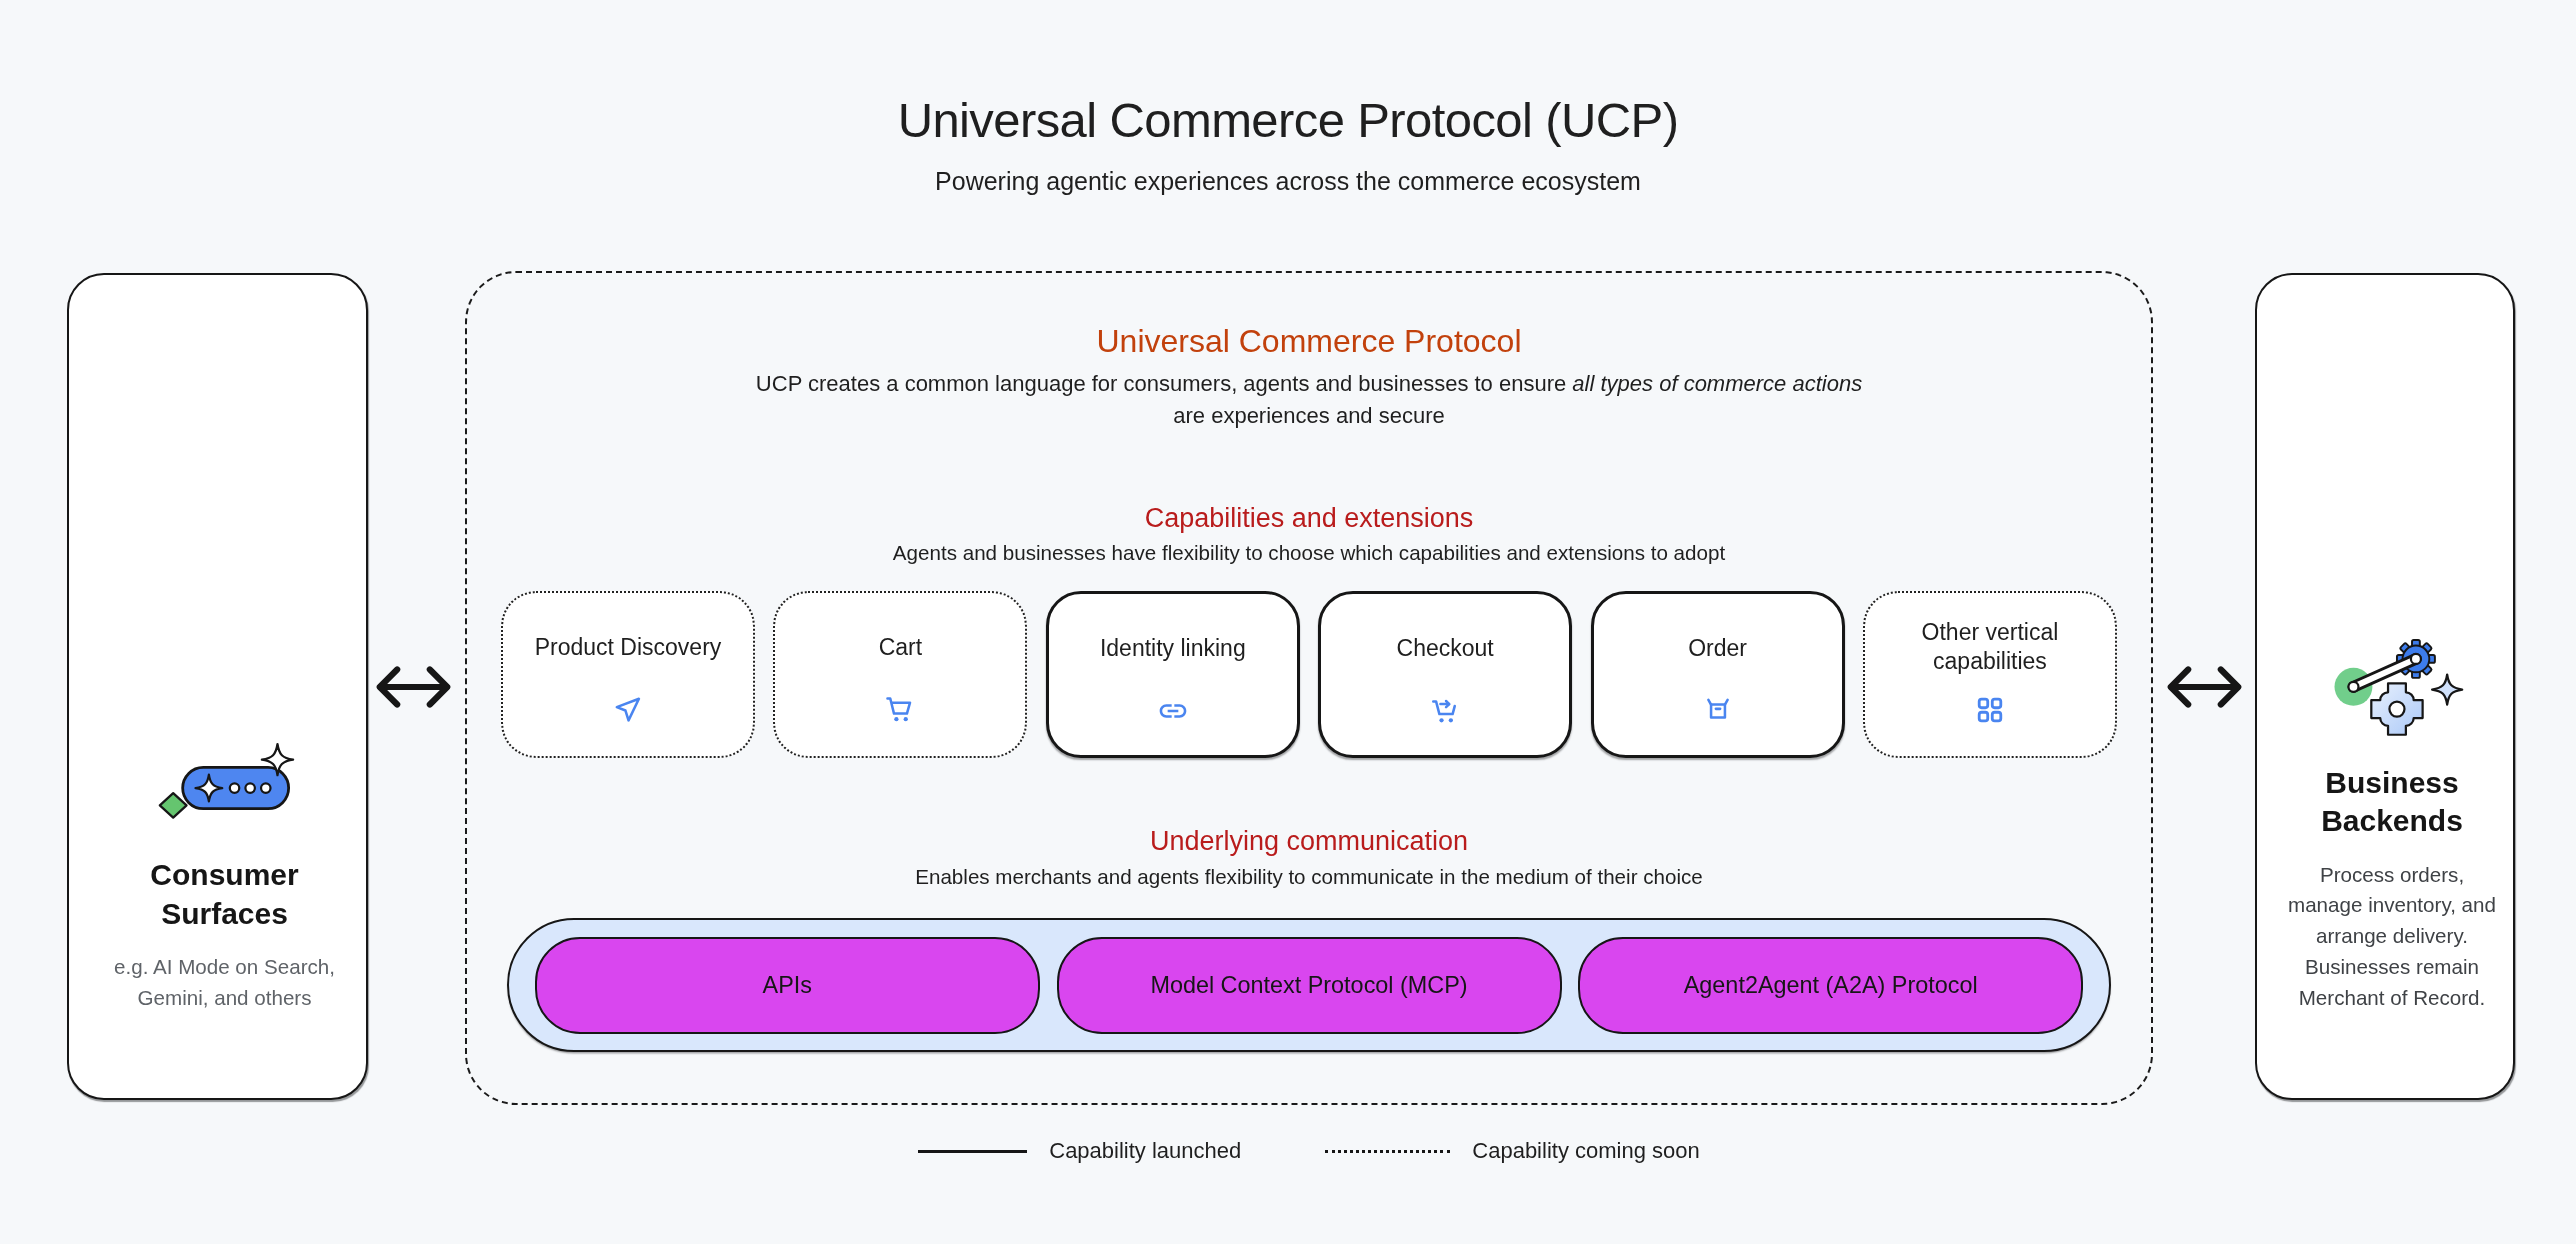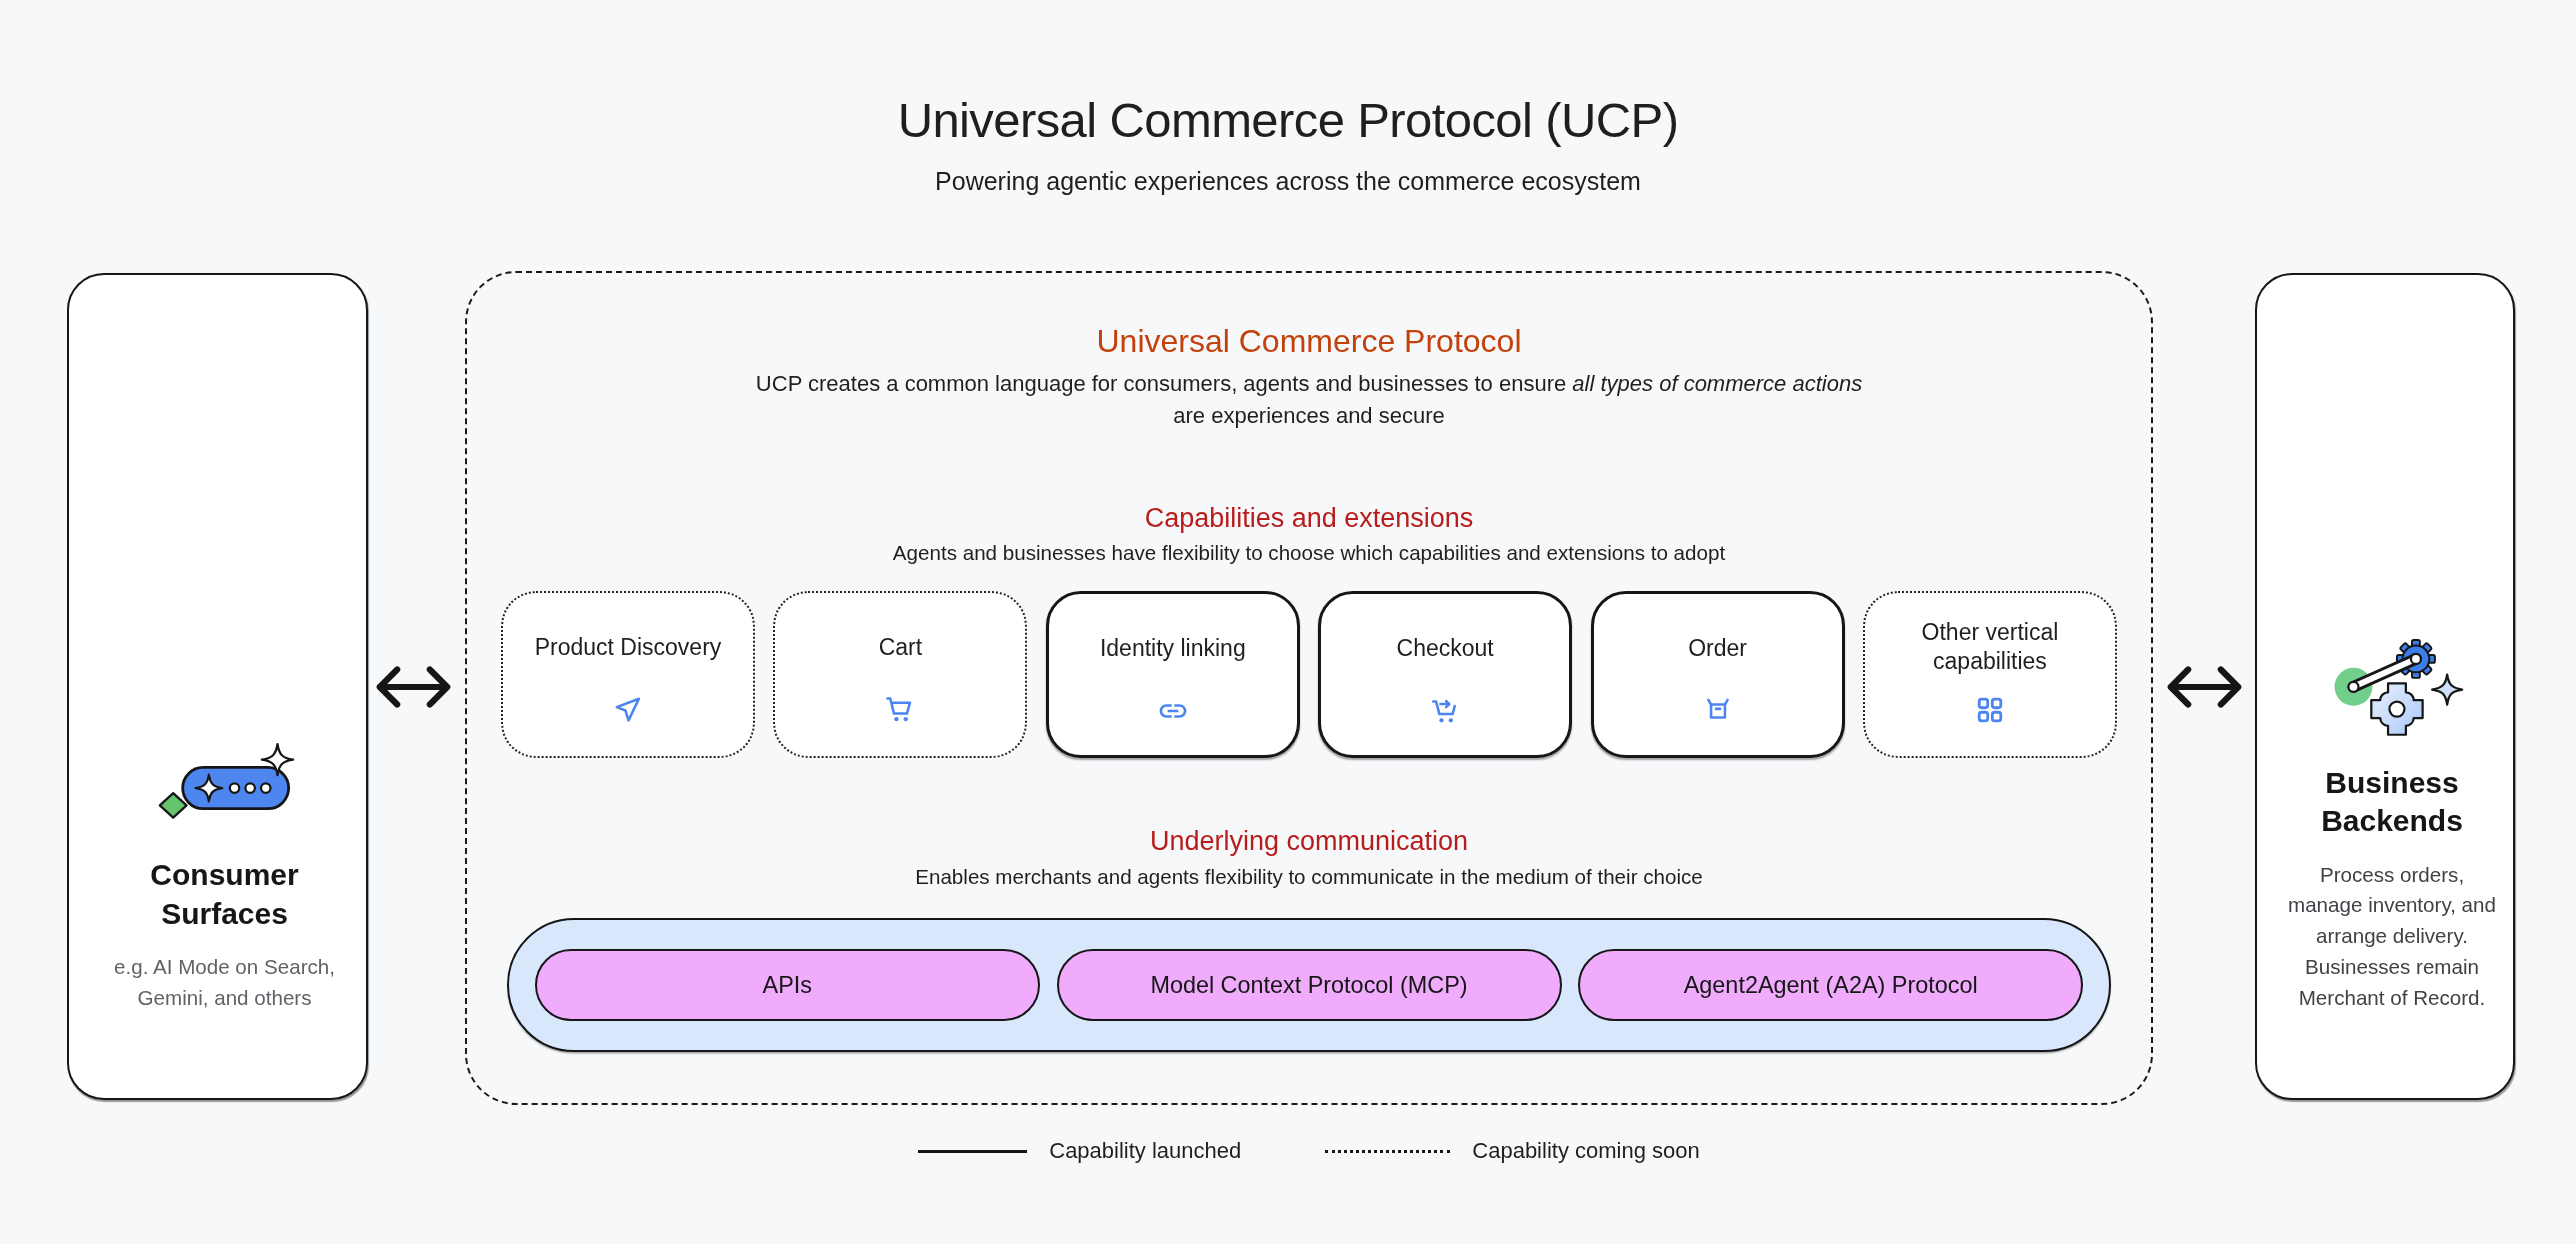--- a/index.html
+++ b/index.html
@@ -55,21 +55,21 @@
     font-size:23px;font-weight:500;line-height:1.25;text-align:center;color:#1f1f1f;padding:0 13.4px;
   }
   .cap-icon{margin-top:10px;width:32px;height:32px;}
   .band{
     margin-top:29px;width:1604px;height:134px;background:#d9e7fc;
     border:2.8px solid #161616;border-radius:67px;box-sizing:border-box;
     display:flex;align-items:center;justify-content:center;gap:16.7px;
     box-shadow:0 2.2px 1.7px -0.6px rgba(32,33,36,.4);
   }
   .pill{
-    width:505px;height:72px;background:#f0abfc;border:2.8px solid #161616;border-radius:45px;
+    width:505px;height:97px;background:#d946ef;border:2.8px solid #161616;border-radius:45px;
     box-sizing:border-box;display:flex;align-items:center;justify-content:center;
     font-size:23.4px;font-weight:500;color:#161616;
   }
   .legend{
     position:absolute;left:465px;top:1138px;width:1688px;
     display:flex;justify-content:center;align-items:center;gap:84px;
     font-size:22px;color:#1f1f1f;
   }
   .legend-item{display:flex;align-items:center;gap:22px;}
   .line-solid{width:109px;height:0;border-top:3.9px solid #161616;}

